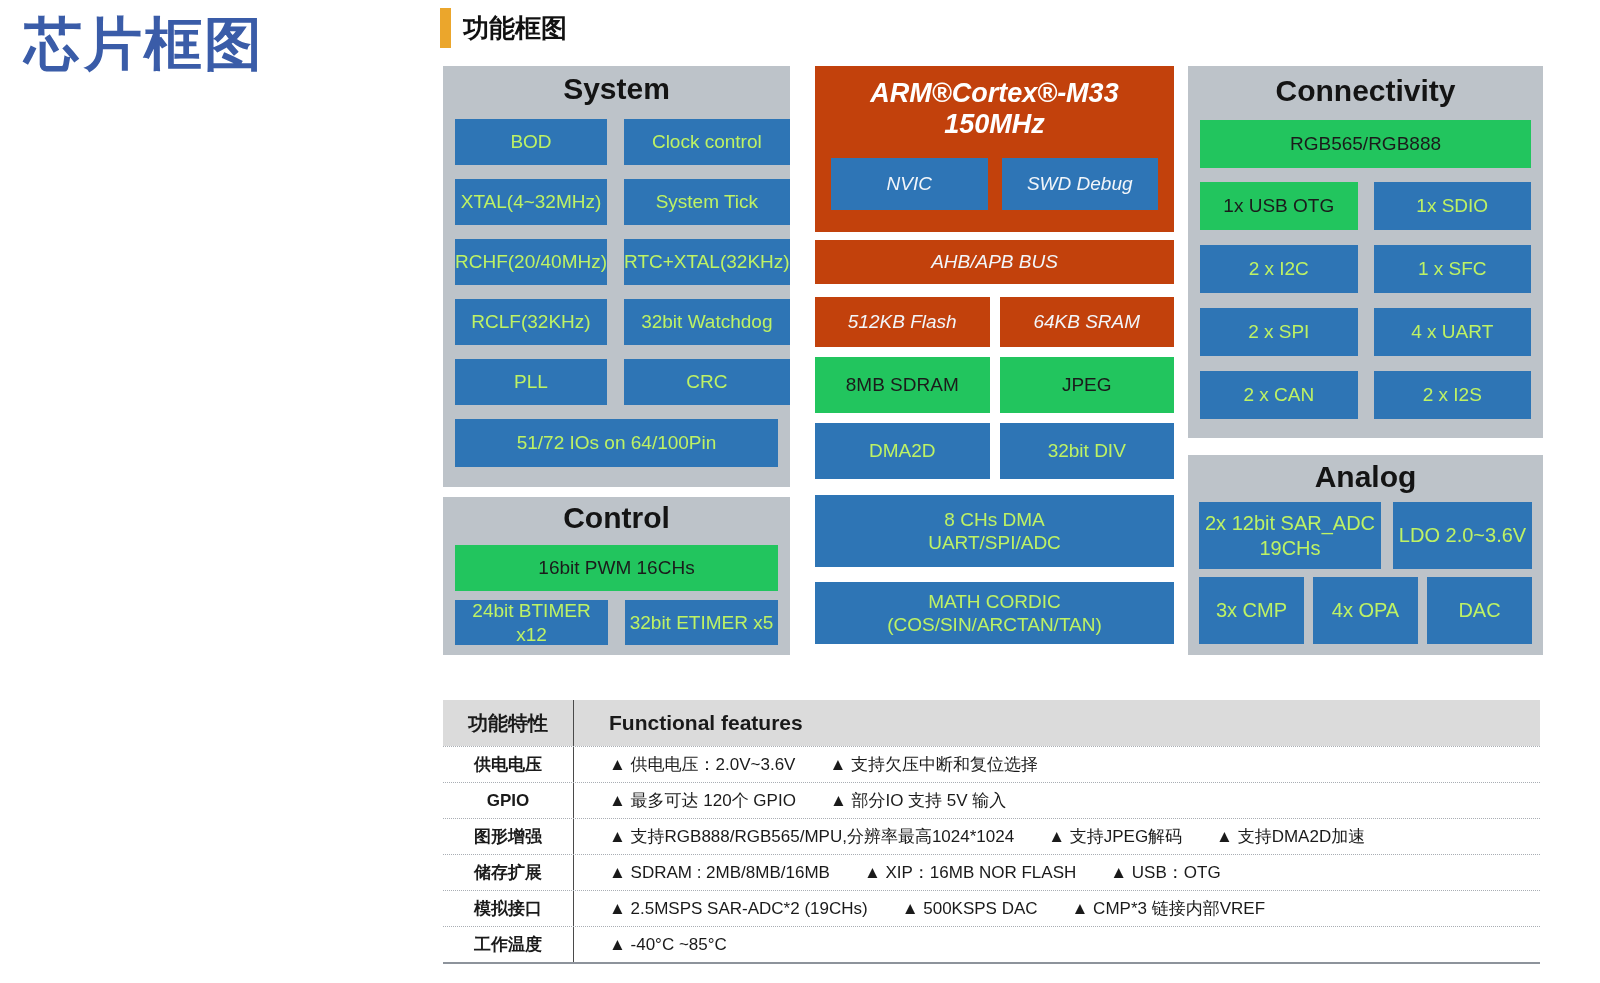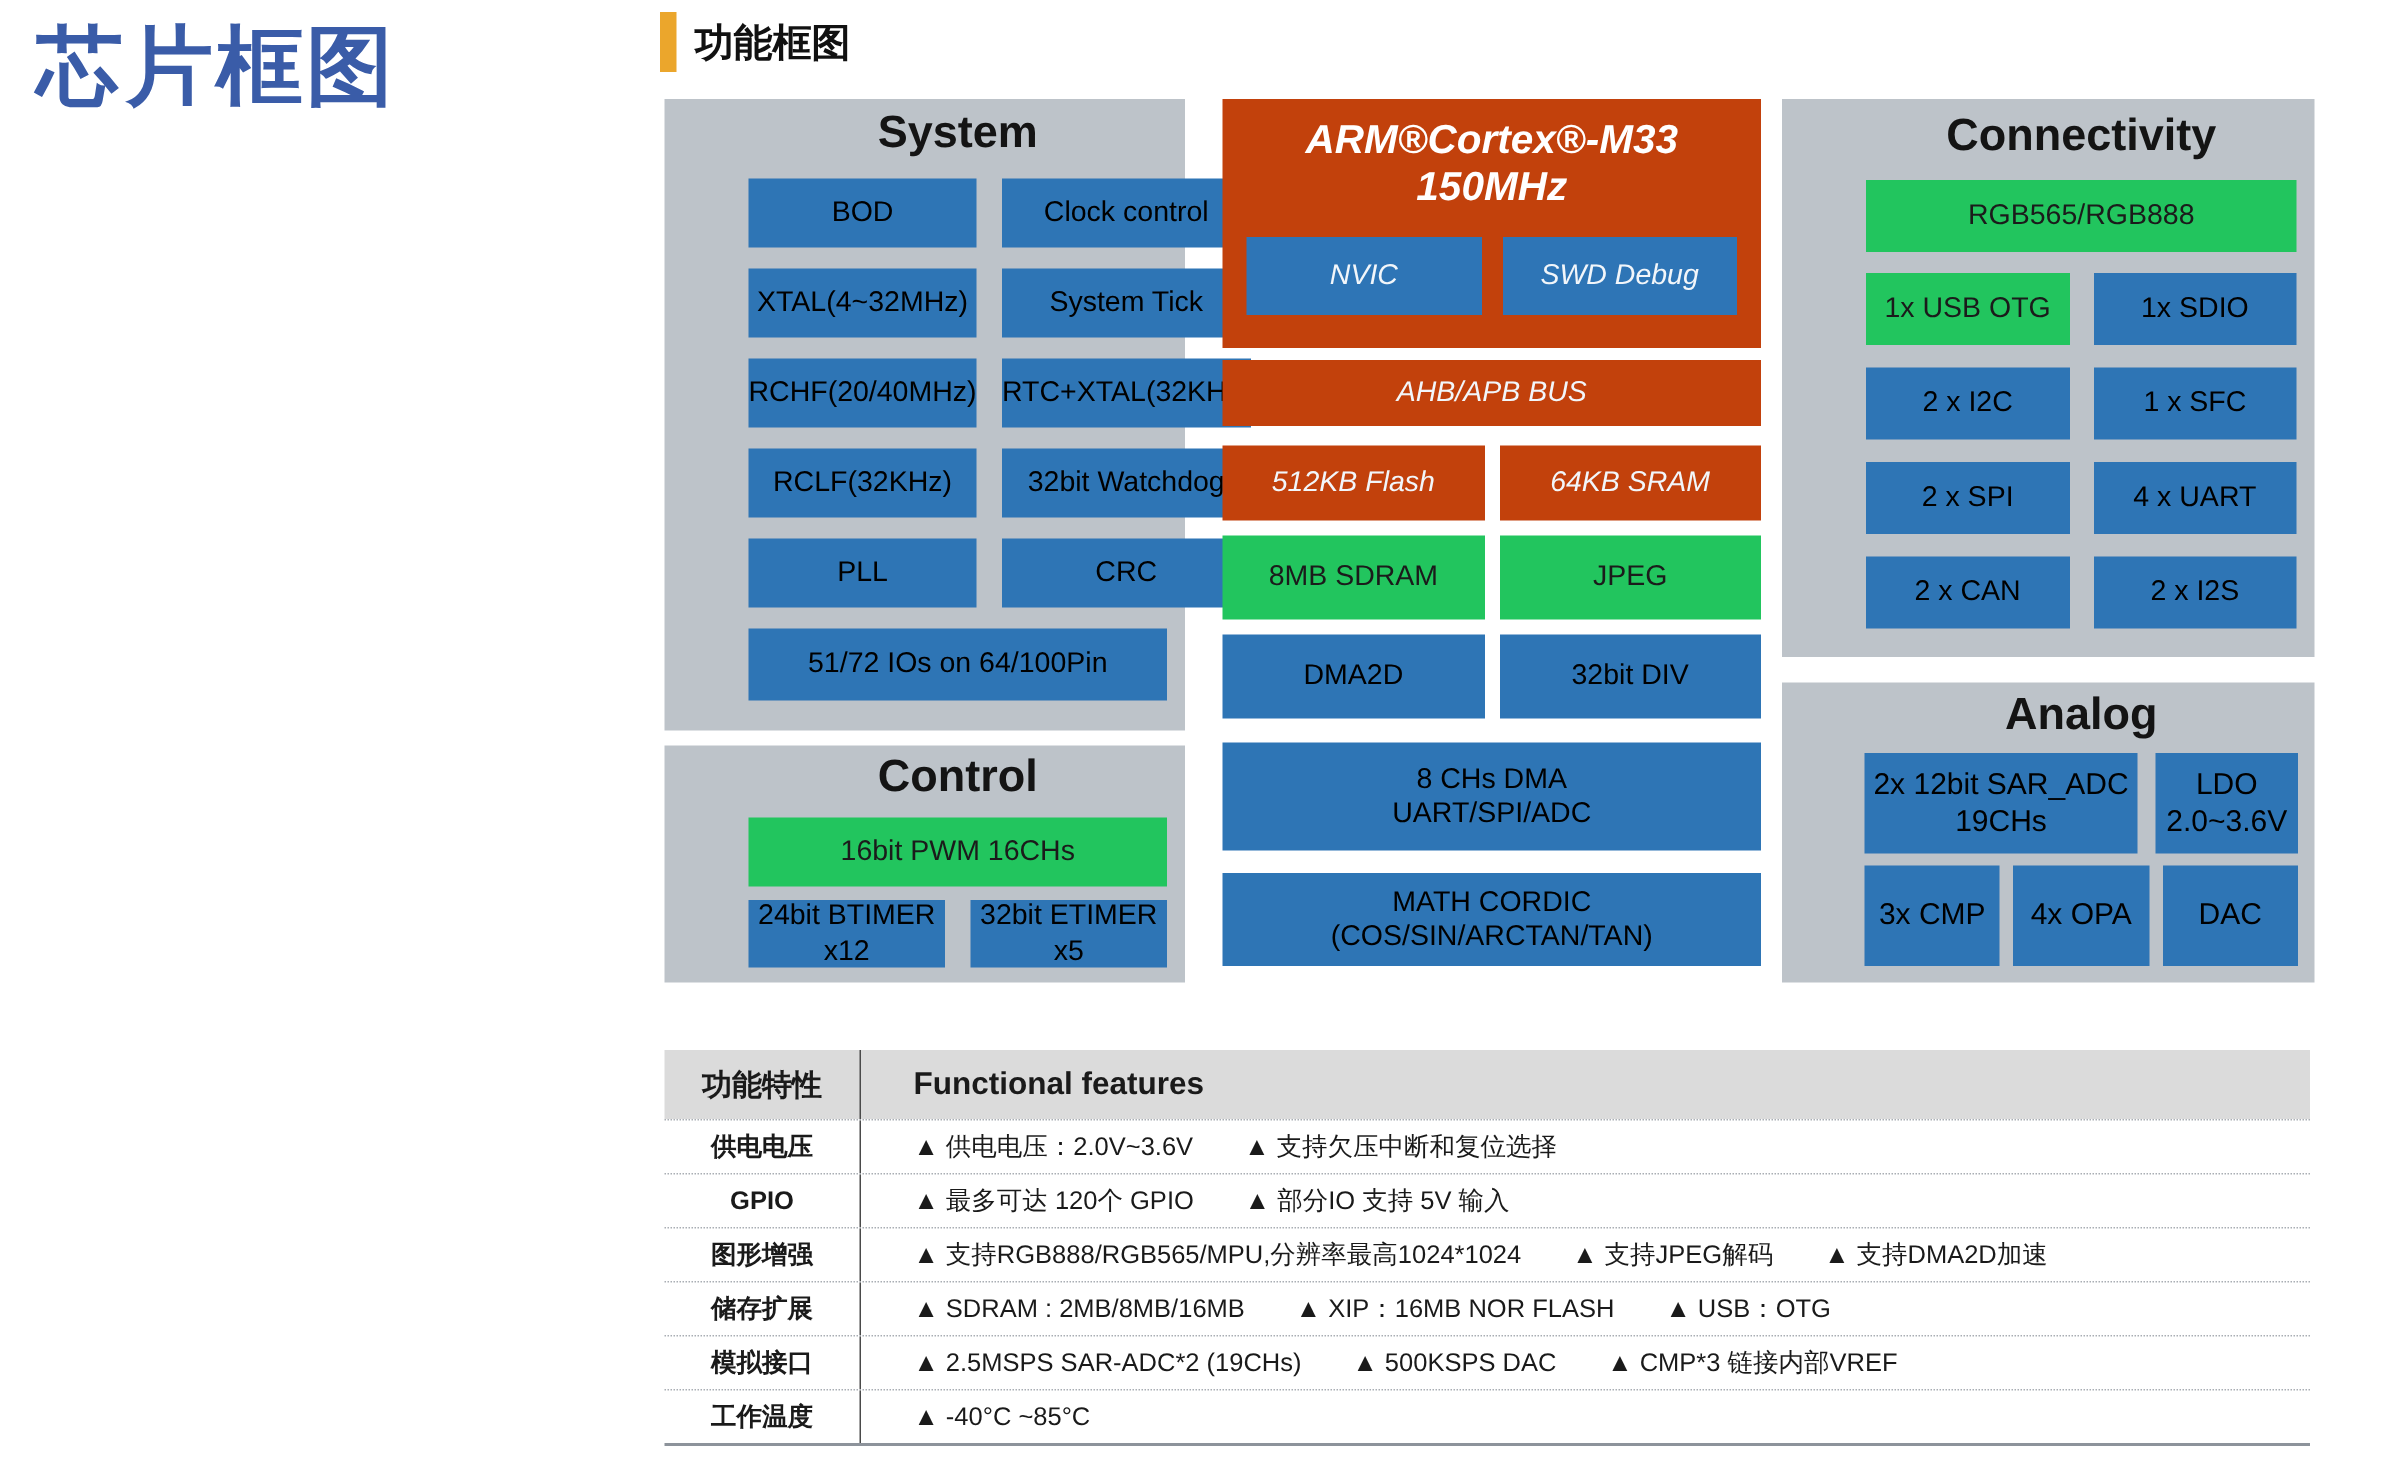--- a/index.html
+++ b/index.html
@@ -13,26 +13,26 @@
   .section-header { position:absolute; left:440px; top:8px; display:flex; align-items:center; }
   .accent-bar { width:11px; height:40px; background:#eba62c; margin-right:12px; }
   .section-title { font-size:26px; font-weight:bold; color:#111; }
 
   .diagram { position:absolute; left:443px; top:66px; width:1100px; height:592px; }
   .col { position:absolute; top:0; }
   .col1 { left:0; width:347px; }
   .col2 { left:372px; width:359px; }
   .col3 { left:745px; width:355px; }
 
-  .panel { background:#bdc3c9;padding-left:44px; }
+  .panel { background:#bdc3c9; }
   .panel h2 { text-align:center; font-size:30px; font-weight:bold; color:#141414; }
 
   .box { display:flex; flex-direction:column; align-items:center; justify-content:center;
     text-align:center; font-size:19px; line-height:1.22; }
-  .b { background:#2e75b5; color:#000000; }
+  .b { background:#2e75b5; color:#bef264; }
   .n { background:#c2410c; color:#f2f6fa;font-style:italic; }
   .o { background:#22c55e; color:#1b1b1b; }
 
   
   .system-panel { height:421px; }
   .system-panel h2 { padding-top:6px; margin-bottom:13px; }
   .grid2 { display:grid; grid-template-columns:1fr 1fr; gap:14px 17px; padding:0 12px; }
   .grid2 .box { height:46px; }
   .full-box { margin:14px 12px 0; height:48px; }
   .control-panel { margin-top:10px; height:158px; }

